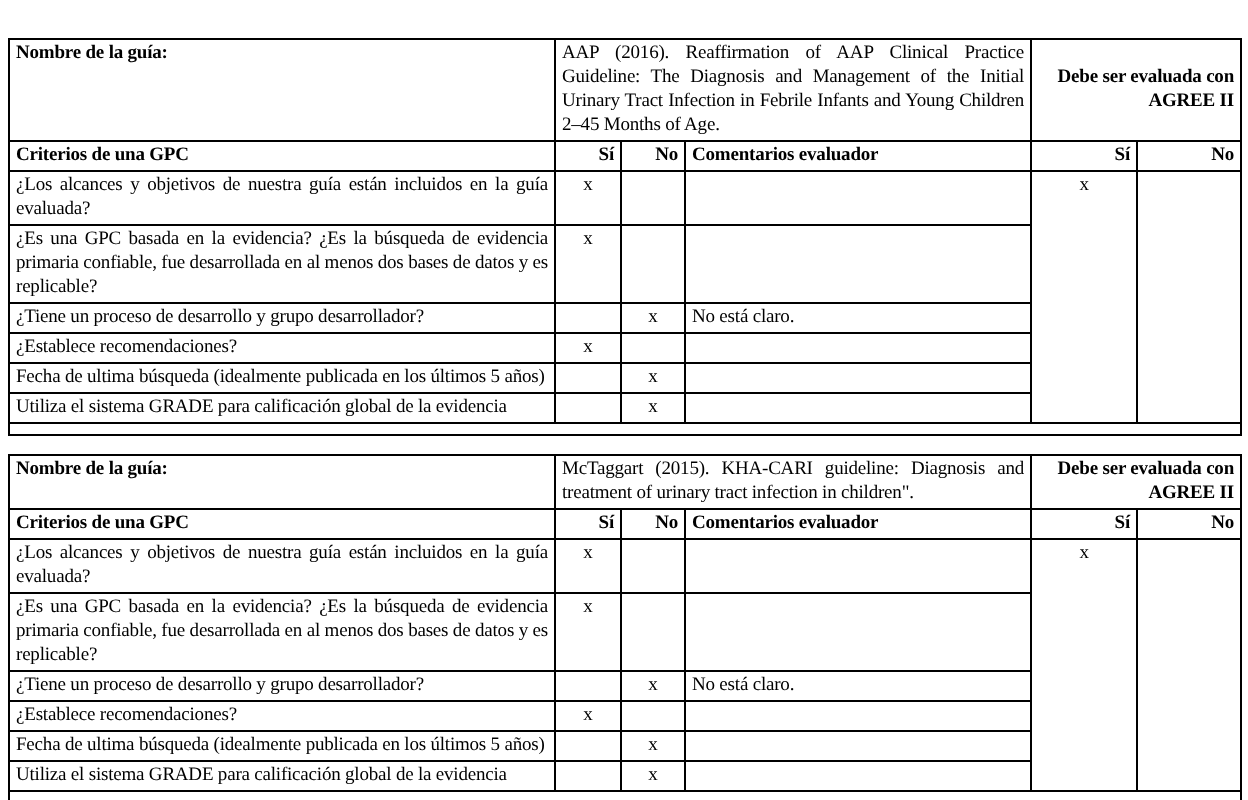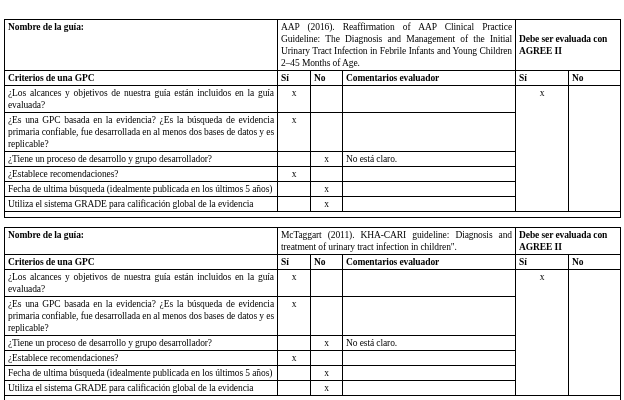--- a/index.html
+++ b/index.html
@@ -30,21 +30,21 @@
     vertical-align: top;
     overflow: hidden;
   }
   .c-crit { width: 273px; }
   .c-si   { width: 33px; }
   .c-no   { width: 32px; }
   .c-com  { width: 173px; }
   .c-asi  { width: 53px; }
   .c-ano  { width: 52px; }
   .b      { font-weight: bold; }
-  .center { text-align: left; }
+  .center { text-align: right; }
   .just   { text-align: justify; }
   .mid    { vertical-align: middle !important; }
   tr.r-head td { height: 48px; }
   tr.r-head2 td { height: 24px; }
   tr.r-sub td { height: 12px; }
   tr.r-thin td { height: 5px; padding: 0; }
   td.xcell { vertical-align: middle; text-align: center; }
 </style>
 </head>
 <body>
@@ -123,21 +123,21 @@
       <col class="c-crit">
         <col class="c-si">
         <col class="c-no">
       <col class="c-com">
         <col class="c-asi">
         <col class="c-ano">
     </colgroup>
     <tbody>
         <tr class="r-head2">
       <td class="b">Nombre de la guía:</td>
-      <td class="just" colspan="3">McTaggart (2011). KHA-CARI guideline: Diagnosis and treatment of urinary tract infection in children".</td>
+      <td class="just" colspan="3">McTaggart (2015). KHA-CARI guideline: Diagnosis and treatment of urinary tract infection in children".</td>
       <td class="b center mid" colspan="2">Debe ser evaluada con AGREE II</td>
     </tr>
     <tr class="r-sub">
       <td class="b">Criterios de una GPC</td>
       <td class="b center">Sí</td>
       <td class="b center">No</td>
       <td class="b">Comentarios evaluador</td>
       <td class="b center">Sí</td>
       <td class="b center">No</td>
     </tr>

